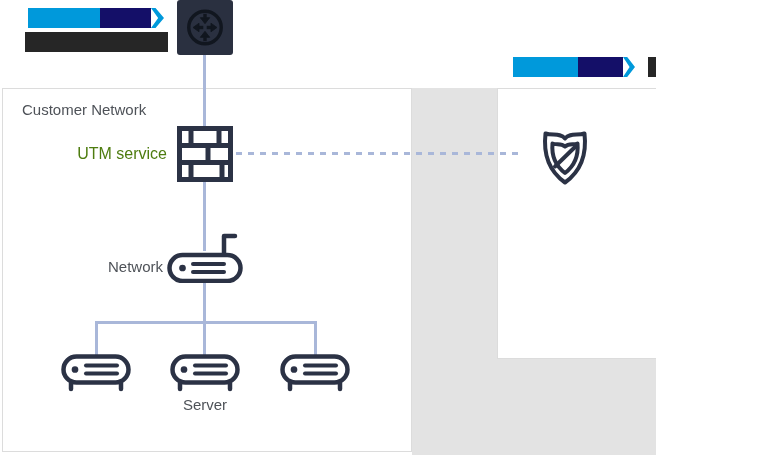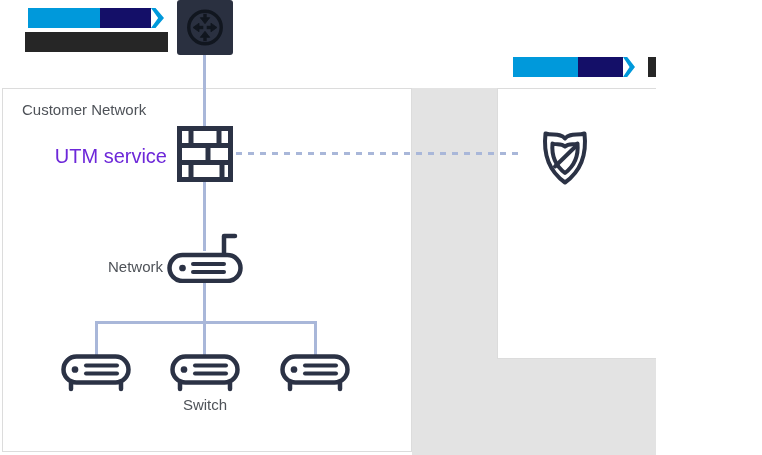--- a/index.html
+++ b/index.html
@@ -31,21 +31,21 @@
   
   .vline { width: 3px; background: #a9b7d9; }
   .hline { height: 3px; background: #a9b7d9; }
   .dashline {
     height: 3px;
     background: repeating-linear-gradient(90deg, #a9b7d9 0 6px, transparent 6px 12px);
   }
 
   
   .lbl { color: #4e5258; font-size: 15px; white-space: nowrap; }
-  .lbl-blue { color: #6d28d9; font-size: 20px; white-space: nowrap; }
+  .lbl-blue { color: #4d7c0f; font-size: 16px; white-space: nowrap; }
   .t-right { text-align: right; }
   .t-center { text-align: center; }
 
   
   .gateway-box {
     background: #2a3040;
     border-radius: 3px;
     display: flex; align-items: center; justify-content: center;
   }
   svg { display: block; }
@@ -170,21 +170,21 @@
         <rect x="2.5" y="2.5" width="65" height="26" rx="13" fill="#ffffff"></rect>
         <circle cx="14" cy="15.5" r="2.6" fill="#2b3245" stroke-width="1.5"></circle>
         <line x1="25" y1="11.5" x2="56" y2="11.5" stroke-width="4"></line>
         <line x1="25" y1="19.5" x2="56" y2="19.5" stroke-width="4"></line>
         <line x1="10" y1="29" x2="10" y2="35"></line>
         <line x1="60" y1="29" x2="60" y2="35"></line>
       </g>
     </svg>
   </div>
 
-  <div class="abs lbl t-center" style="left:170px; top:396px; width:70px;">Switch</div>
+  <div class="abs lbl t-center" style="left:170px; top:396px; width:70px;">Server</div>
 
   <div class="abs" style="left:537px; top:126px;">
     <svg width="56" height="60" viewBox="0 0 56 60">
       <g stroke="#2b3245" stroke-width="4" fill="none" stroke-linejoin="round" stroke-linecap="round">
         <path d="M28 12.5 C23 6.5 15.5 10 8.5 7.5 C6.5 25 10.5 44 28 56.5 C45.5 44 49.5 25 47.5 7.5 C40.5 10 33 6.5 28 12.5 Z"></path>
         <path d="M28 20.5 C24.5 17 19.5 19 15.5 17.5 C14.5 28.5 17.5 39 28 47 C38.5 39 41.5 28.5 40.5 17.5 C36.5 19 31.5 17 28 20.5 Z"></path>
         <line x1="18" y1="40.5" x2="38" y2="21"></line>
       </g>
     </svg>
   </div>

